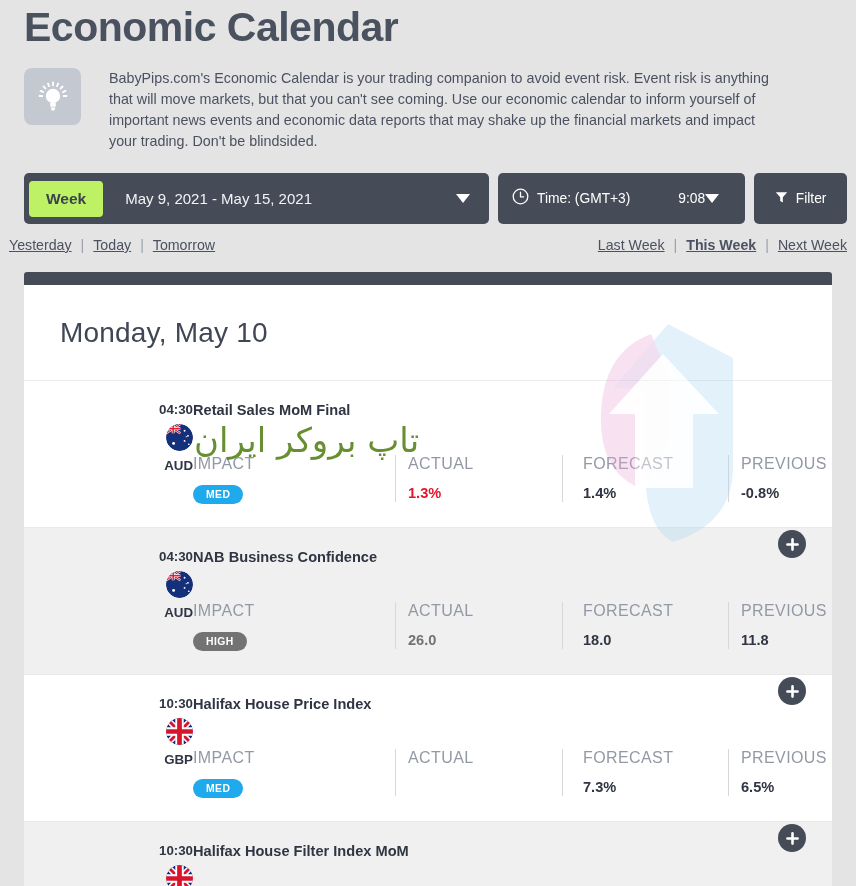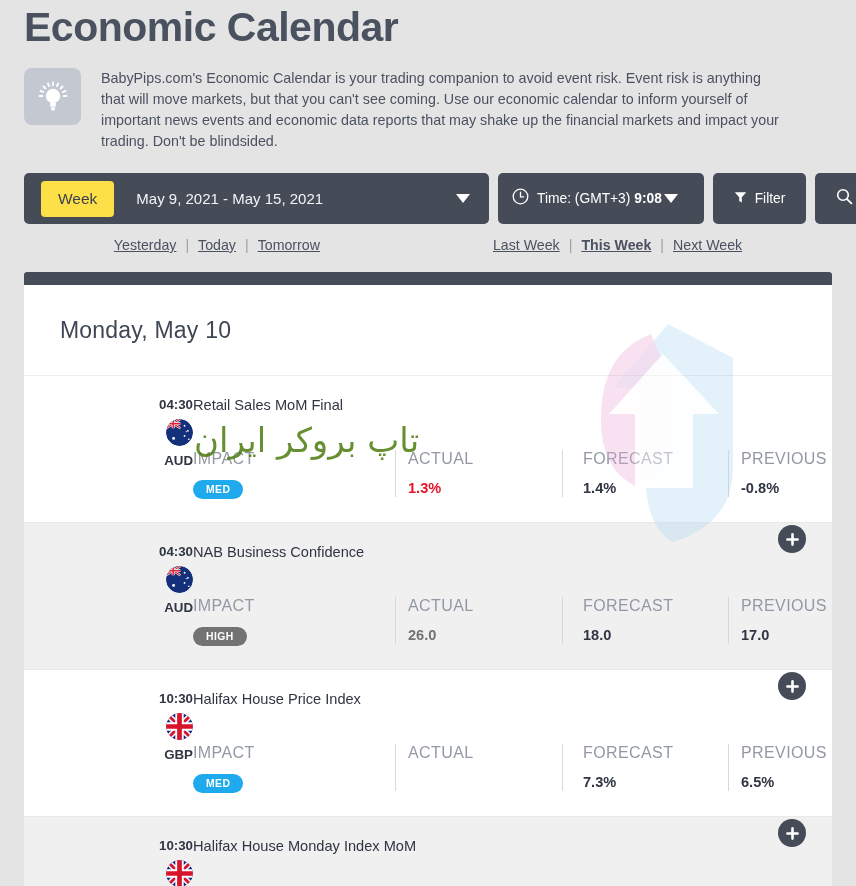--- a/index.html
+++ b/index.html
@@ -30,70 +30,72 @@
     width: 57px; height: 57px;
     background: #c3c8d1;
     border-radius: 8px;
     flex: 0 0 57px;
     display: flex; align-items: center; justify-content: center;
   }
   .intro-text {
     font-size: 14.3px;
     line-height: 21px;
     color: #4b5160;
+    margin-left: 8px;
   }
 
   
   .toolbar {
     display: flex;
     gap: 9px;
     padding: 21px 24px 0 24px;
     align-items: stretch;
     height: 72px;
   }
   .tb-dark {
     background: #454c58;
     border-radius: 5px;
     display: flex;
     align-items: center;
     color: #fff;
     height: 51px;
   }
   .range-group { flex: 0 0 465px; padding: 0 5px 0 5px; justify-content: flex-start; }
   .week-pill {
-    background: #fde047;
+    background: #bef264;
     color: #3b4250;
     border-radius: 4px;
     font-size: 15.5px;
     padding: 9px 17px;
-    margin-left: 12px;
+    margin-left: 0;
+    font-weight: bold;
   }
   .range-label {
     flex: 1;
     font-size: 15px;
     padding-left: 22px;
     color: #f2f3f5;
   }
   .caret {
     width: 0; height: 0;
     border-left: 7px solid transparent;
     border-right: 7px solid transparent;
     border-top: 9px solid #fff;
     margin-right: 14px;
   }
   .time-group { flex: 0 0 206px; padding: 0 12px 0 14px; }
   .time-label { flex: 1; font-size: 13.8px; padding-left: 8px; white-space: nowrap; }
-  .time-label b { font-weight: bold; }
+  .time-label b { font-weight: normal; margin-left: 44px; }
   .filter-group { flex: 0 0 93px; justify-content: center; gap: 8px; font-size: 13.8px; }
   .search-group { flex: 0 0 59px; justify-content: center; }
 
   
   .quicklinks {
     display: flex;
-    justify-content: center;
+    justify-content: space-between;
     gap: 155px;
     padding-top: 13px;
     font-size: 14.2px;
     color: #4b5160;
   }
   .ql-set { display: flex; align-items: center; gap: 0; }
   .ql-set a {
     color: #4b5160;
     text-decoration: underline;
     padding: 0 9px;
@@ -104,21 +106,21 @@
   
   .card {
     margin: 19px 24px 0 24px;
     background: #fff;
     border-radius: 3px;
     overflow: hidden;
     position: relative;
   }
   .card-top { height: 13px; background: #454c58; }
   .day-head {
-    font-size: 23px;
+    font-size: 28px;
     color: #3f4654;
     padding: 32px 0 31px 36px;
     border-bottom: 1px solid #ececec;
     letter-spacing: 0.2px;
   }
 
   .row {
     position: relative;
     display: flex;
     padding: 21px 0 23px 0;
@@ -139,21 +141,21 @@
     width: 27px; height: 27px;
     border-radius: 50%;
     overflow: hidden;
     display: block;
   }
   .ev-cur { font-size: 13.3px; font-weight: bold; color: #2f3542; }
 
   .col-main { flex: 1; position: relative; padding-right: 14px; }
   .ev-title {
     font-size: 14.6px;
-    font-weight: normal;
+    font-weight: bold;
     color: #2f3542;
     margin-bottom: 37px;
   }
   .stats { display: flex; }
   .stat { position: relative; }
   .stat.impact { flex: 0 0 202px; }
   .stat.actual { flex: 0 0 167px; padding-left: 13px; }
   .stat.forecast { flex: 0 0 166px; padding-left: 21px; }
   .stat.previous { flex: 0 0 120px; padding-left: 13px; }
   .stat.actual::before, .stat.forecast::before, .stat.previous::before {
@@ -386,21 +388,21 @@
               <div class="stat actual">
                 <div class="stat-label">ACTUAL</div>
                 <div class="stat-value green">26.0</div>
               </div>
               <div class="stat forecast">
                 <div class="stat-label">FORECAST</div>
                 <div class="stat-value">18.0</div>
               </div>
               <div class="stat previous">
                 <div class="stat-label">PREVIOUS</div>
-                <div class="stat-value">17.0</div>
+                <div class="stat-value">11.8</div>
               </div>
             </div>
           </div>
           <div class="plus-btn">
             <svg width="13" height="13" viewBox="0 0 13 13">
               <path d="M6.5 1.4 V11.6 M1.4 6.5 H11.6" stroke="#fff" stroke-width="2.6" stroke-linecap="round"></path>
             </svg>
           </div>
         </div>
         <div class="row">
@@ -462,21 +464,21 @@
                 <rect width="32" height="32" fill="#17257e"></rect>
                 <path d="M0 0 L32 32 M32 0 L0 32" stroke="#fff" stroke-width="7"></path>
                 <path d="M0 0 L32 32 M32 0 L0 32" stroke="#d8142c" stroke-width="3.4"></path>
                 <path d="M16 0 V32 M0 16 H32" stroke="#fff" stroke-width="10"></path>
                 <path d="M16 0 V32 M0 16 H32" stroke="#d8142c" stroke-width="5.6"></path>
               </g>
             </svg>
             <div class="ev-cur">GBP</div>
           </div>
           <div class="col-main">
-            <div class="ev-title">Halifax House Monday Index MoM</div>
+            <div class="ev-title">Halifax House Filter Index MoM</div>
           </div>
           <div class="plus-btn">
             <svg width="13" height="13" viewBox="0 0 13 13">
               <path d="M6.5 1.4 V11.6 M1.4 6.5 H11.6" stroke="#fff" stroke-width="2.6" stroke-linecap="round"></path>
             </svg>
           </div>
         </div>
       </div>
   </div>
 

